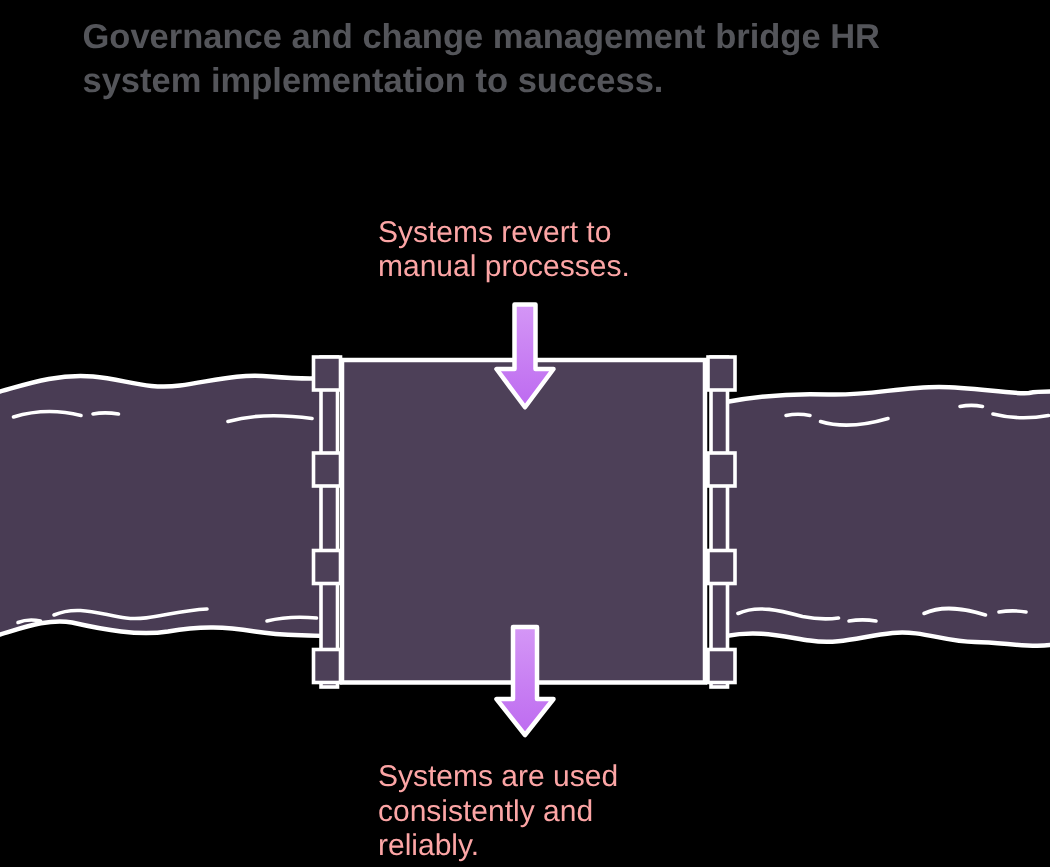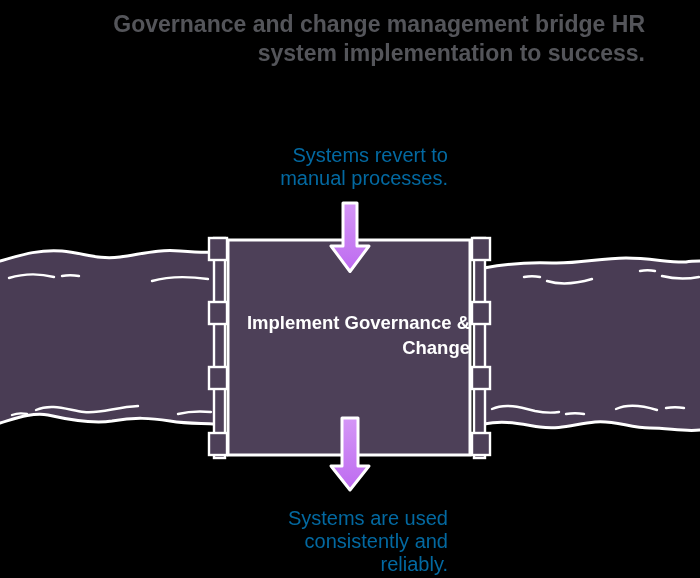--- a/index.html
+++ b/index.html
@@ -2,32 +2,32 @@
 <html><head>
 <meta charset="utf-8">
 <style>
   html,body{margin:0;padding:0;background:#000;}
   .canvas{
     position:relative;width:700px;height:578px;overflow:hidden;
     background:#000;
     font-family:"Liberation Sans","DejaVu Sans",sans-serif;
   }
   .scene{position:absolute;top:0;left:0;z-index:1;}
-  .txt{position:absolute;z-index:2;text-align:right;}
+  .txt{position:absolute;z-index:2;text-align:left;}
   .page-title{
     top:10px;left:50%;transform:translateX(-50%);
     width:590px;
     font-size:23px;font-weight:700;line-height:29px;
     color:#54555a;
   }
   .caption{
     left:50%;transform:translateX(-50%);
     width:196px;
     font-size:20px;font-weight:500;line-height:23px;
-    color:#0369a1;
+    color:#fca5a5;
   }
   .caption-failure{top:144px;}
   .caption-success{top:507px;}
   .bridge-label{
     top:310px;left:228px;width:242px;
     font-size:18.5px;font-weight:700;line-height:25px;
     color:#ffffff;
   }
 </style>
 </head>
@@ -105,17 +105,16 @@
 
     <path fill="url(#gradTop)" stroke="#ffffff" stroke-width="3" stroke-linejoin="round" d="M343,203 L357,203 L357,246 L369,246 L350,271.5 L331,246 L343,246 Z"></path>
 
     <path fill="url(#gradBottom)" stroke="#ffffff" stroke-width="3" stroke-linejoin="round" d="M342,418 L358,418 L358,466 L369,466 L350,490 L331,466 L342,466 Z"></path>
   </svg>
 
   <div class="txt page-title">Governance and change management bridge HR system implementation to success.</div>
 
   <div class="txt caption caption-failure">Systems revert to manual processes.</div>
 
-  <div class="txt bridge-label">Implement Governance &amp; Change</div>
 
   <div class="txt caption caption-success">Systems are used consistently and reliably.</div>
 
 </div>
 
 </body></html>

